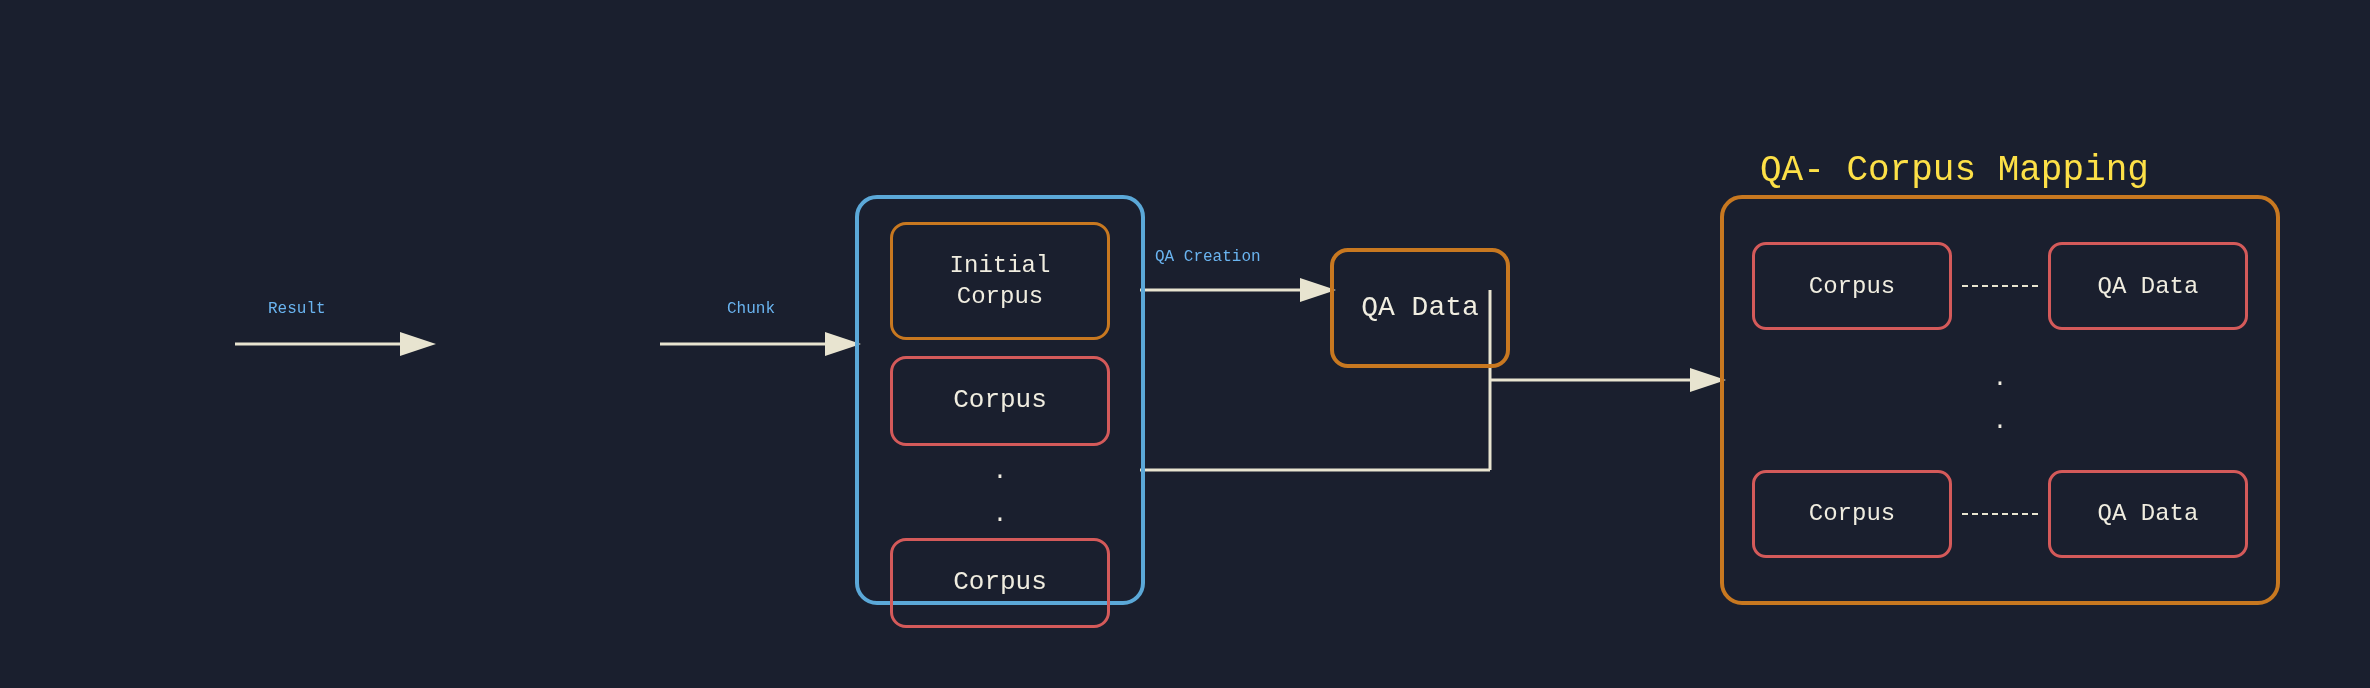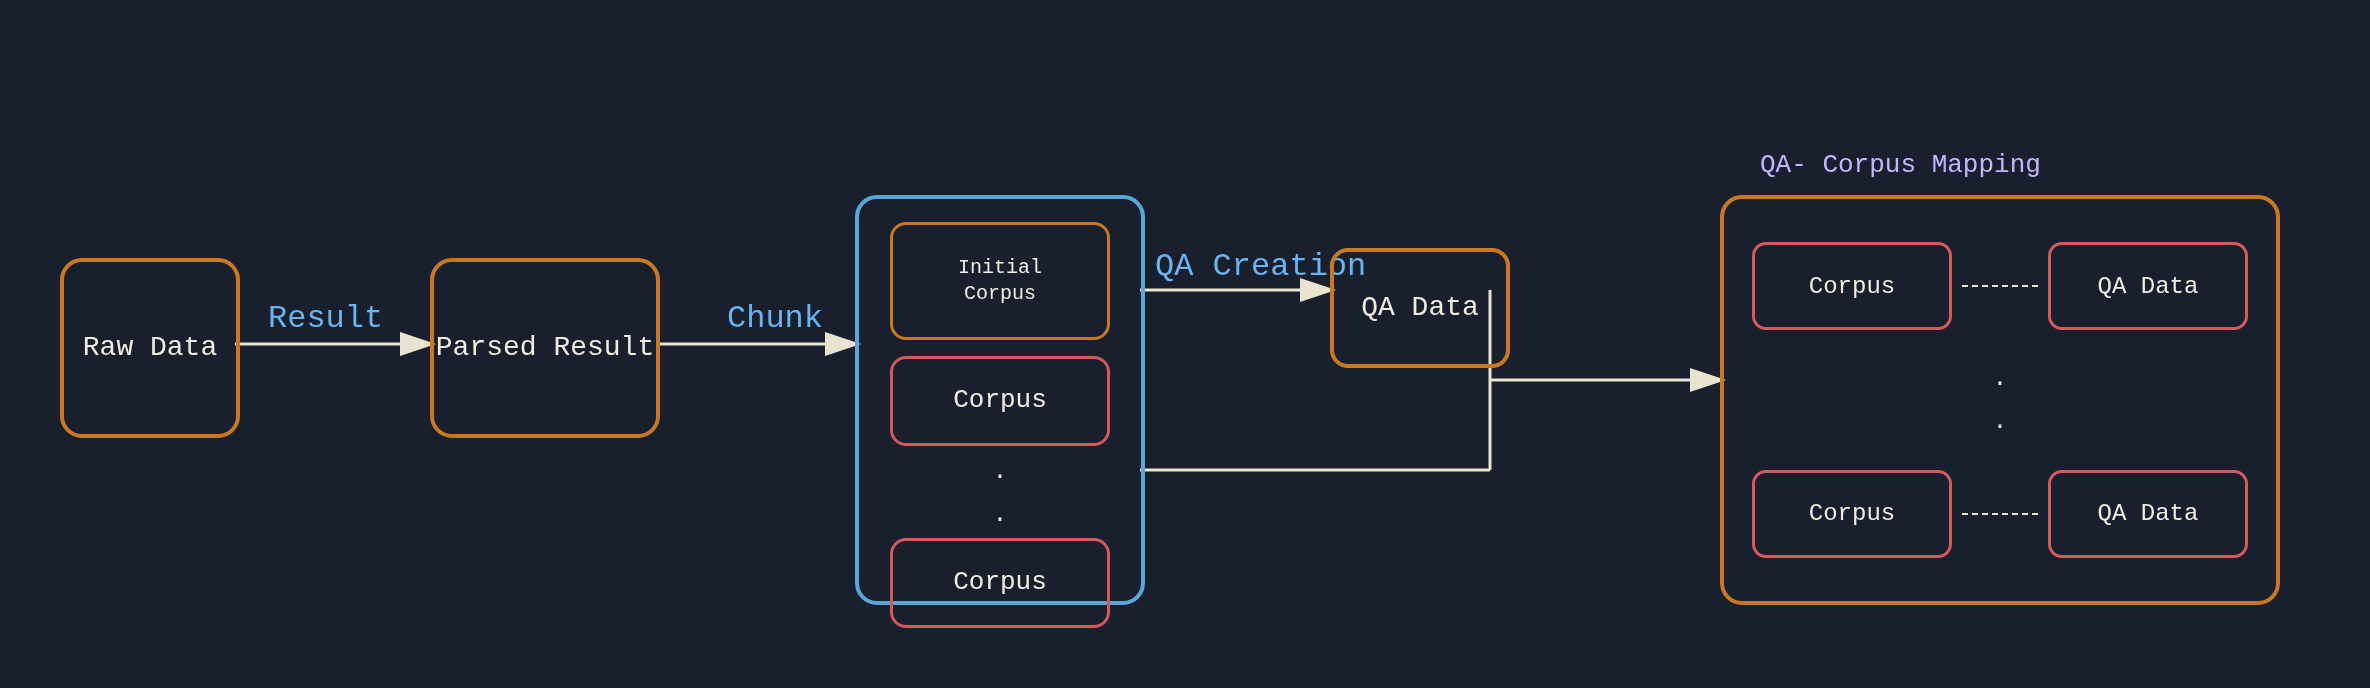--- a/index.html
+++ b/index.html
@@ -65,40 +65,40 @@
 
     .box-red-inner {
       border: 3px solid #d45a5a;
       background: transparent;
     }
 
     
     .arrow-label {
       position: absolute;
       color: #6ab4f0;
-      font-size: 32px;
+      font-size: 16px;
       font-family: 'Courier New', Courier, monospace;
       white-space: nowrap;
     }
 
     
     .arrows-svg {
       position: absolute;
       top: 0;
       left: 0;
       width: 2370px;
       height: 688px;
       pointer-events: none;
     }
 
     
     .mapping-title {
       position: absolute;
-      color: #c4b5fd;
-      font-size: 26px;
+      color: #fde047;
+      font-size: 36px;
       font-family: 'Courier New', Courier, monospace;
       white-space: nowrap;
     }
 
     .dots {
       color: #f0ede0;
       font-size: 24px;
       line-height: 1.8;
       text-align: center;
     }
@@ -123,35 +123,29 @@
 
     <line x1="1140" y1="290" x2="1330" y2="290" stroke="#e8e4d0" stroke-width="3" marker-end="url(#arrowhead)"></line>
 
     <line x1="1140" y1="470" x2="1490" y2="470" stroke="#e8e4d0" stroke-width="3"></line>
 
     <line x1="1490" y1="290" x2="1490" y2="470" stroke="#e8e4d0" stroke-width="3"></line>
 
     <line x1="1490" y1="380" x2="1720" y2="380" stroke="#e8e4d0" stroke-width="3" marker-end="url(#arrowhead)"></line>
   </svg>
 
-  <div class="box box-orange" style="left: 60px; top: 258px; width: 180px; height: 180px;">
-    <span>Raw Data</span>
-  </div>
 
   <div class="arrow-label" style="left: 268px; top: 300px;">Result</div>
 
-  <div class="box box-orange" style="left: 430px; top: 258px; width: 230px; height: 180px;">
-    <span>Parsed Result</span>
-  </div>
 
   <div class="arrow-label" style="left: 695px; top: 300px; margin-left: 32px;">Chunk</div>
 
   <div class="box box-blue-outer" style="left: 855px; top: 195px; width: 290px; height: 410px; flex-direction: column; justify-content: flex-start; padding: 18px 20px; gap: 0;">
 
-    <div class="box box-orange-inner" style="position: relative; width: 220px; height: 118px; font-size: 20px; border-radius: 16px; flex-shrink: 0; margin-top: 5px;">
+    <div class="box box-orange-inner" style="position: relative; width: 220px; height: 118px; font-size: 24px; border-radius: 16px; flex-shrink: 0; margin-top: 5px;">
       <span style="white-space: pre-line;">Initial
 Corpus</span>
     </div>
 
     <div class="box box-red-inner" style="position: relative; width: 220px; height: 90px; font-size: 26px; border-radius: 16px; flex-shrink: 0; margin-top: 16px;">
       <span>Corpus</span>
     </div>
 
     <div class="dots" style="width: 220px; text-align: center; margin-top: 4px;">
       .<br>.<br>

